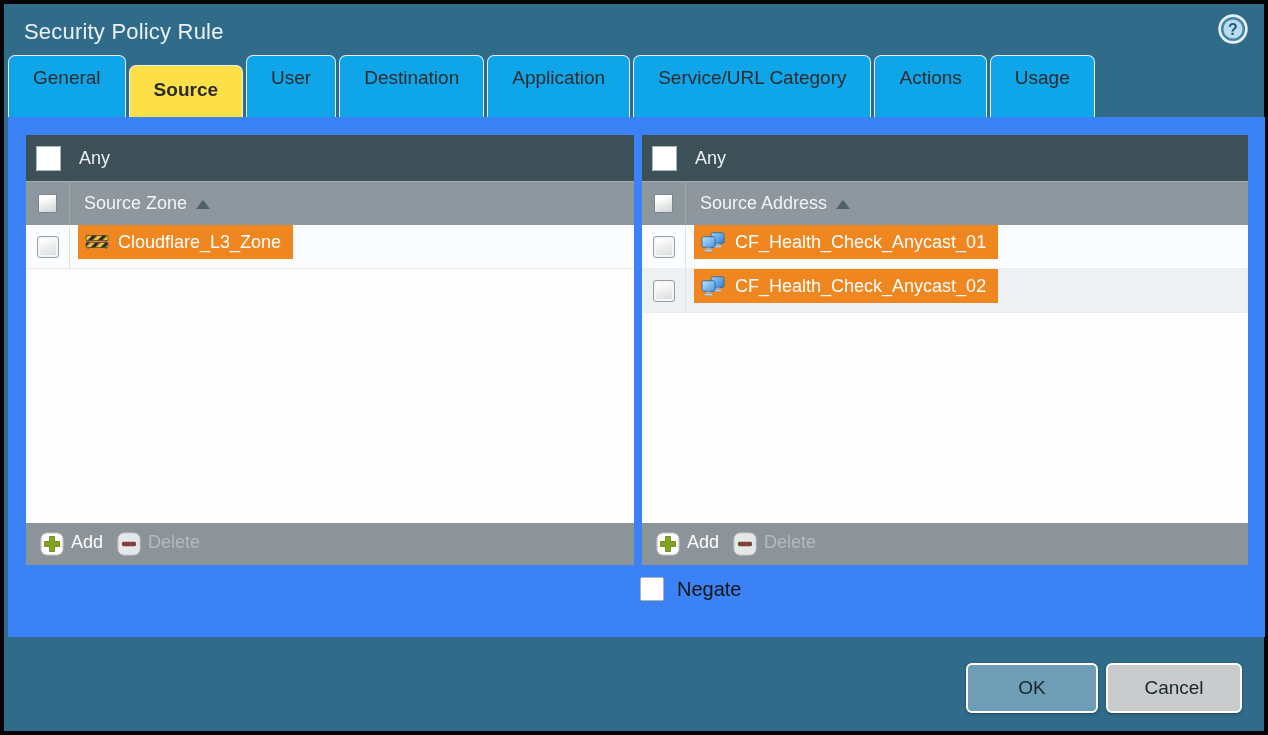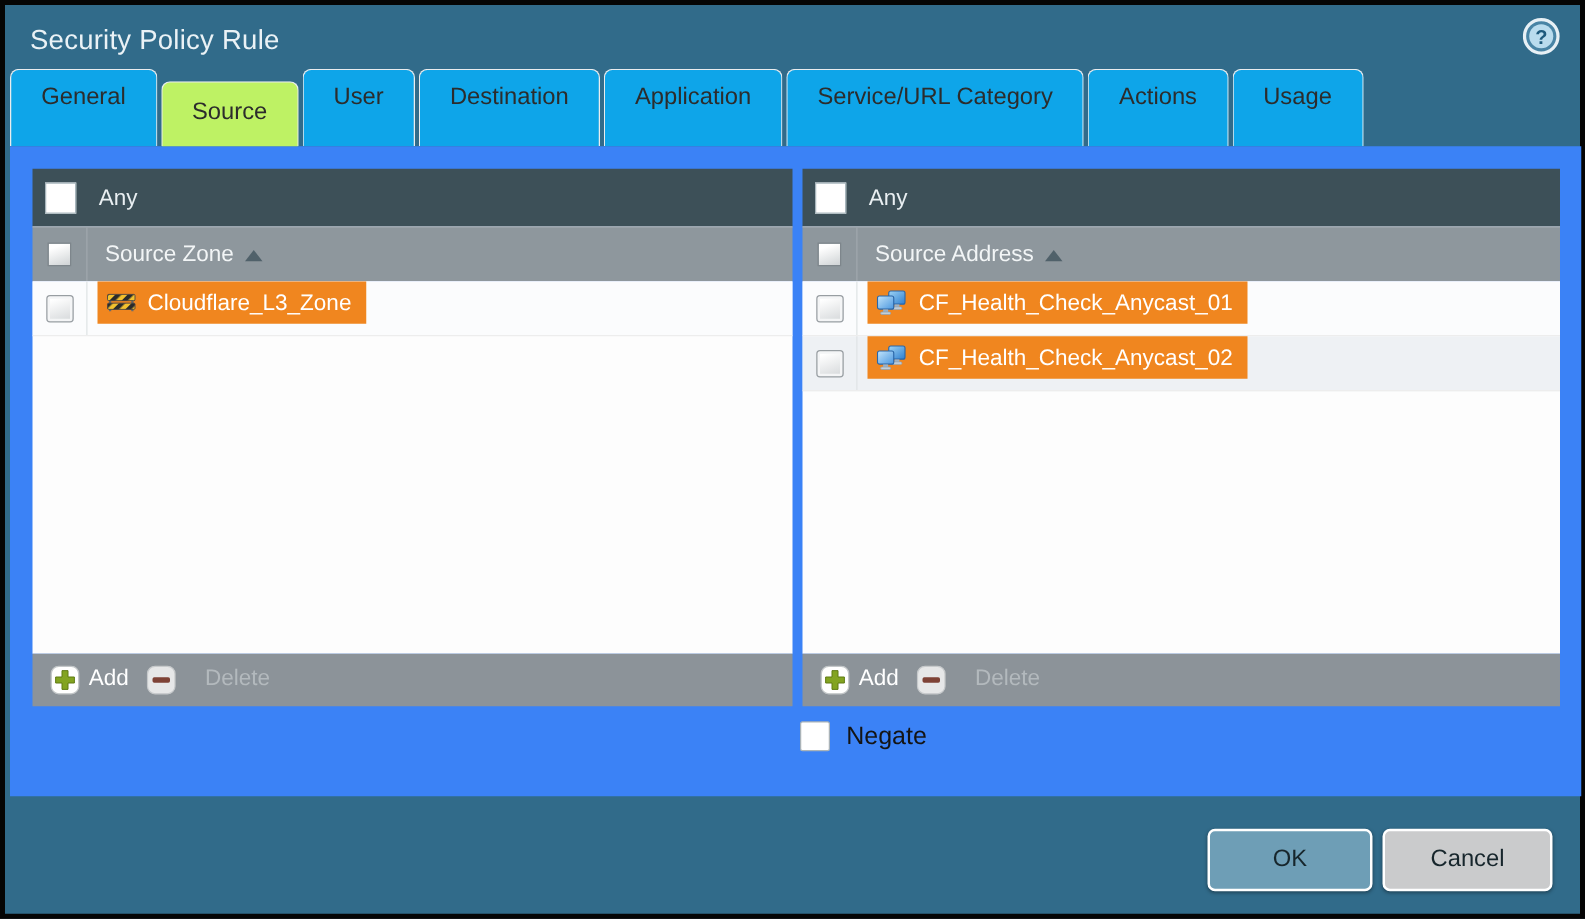--- a/index.html
+++ b/index.html
@@ -38,23 +38,23 @@
   .tab {
     height: 62px; line-height: 44px;
     padding: 0 24px;
     background: #0ea5e9;
     border: 1px solid #e9ecee; border-bottom: none;
     border-radius: 7px 7px 0 0;
     font-size: 19px; color: #2c2c2c;
     cursor: pointer; white-space: nowrap;
   }
   .tab.active {
-    background: #bef264;
+    background: #fde047;
     height: 52px; line-height: 48px;
-    position: relative; z-index: 3;
+    position: relative; z-index: 3; font-weight: bold;
   }
 
   
   .content {
     position: absolute; left: 4px; top: 113px;
     width: 1257px; height: 520px;
     background: #3b82f6;
     z-index: 2;
   }
 
@@ -124,21 +124,21 @@
     height: 42px; flex: 0 0 42px;
     background: #8c9399;
     display: flex; align-items: center;
   }
   .ftr-btn {
     display: inline-flex; align-items: flex-start;
     margin-left: 14px; cursor: pointer;
   }
   .ftr-btn span { margin-left: 7px; font-size: 18px; }
   .ftr-btn.add span { color: #ffffff; }
-  .ftr-btn.delete { cursor: default; gap: 16px; }
+  .ftr-btn.delete { cursor: default; }
   .ftr-btn.delete span { color: #b3b9bd; }
 
   
   .cbx {
     display: inline-block;
     background: #ffffff;
     border: 1px solid #9fb0b8;
     cursor: pointer;
   }
   .cbx.big   { width: 25px; height: 25px; border: 1px solid #a8b6bd; }

